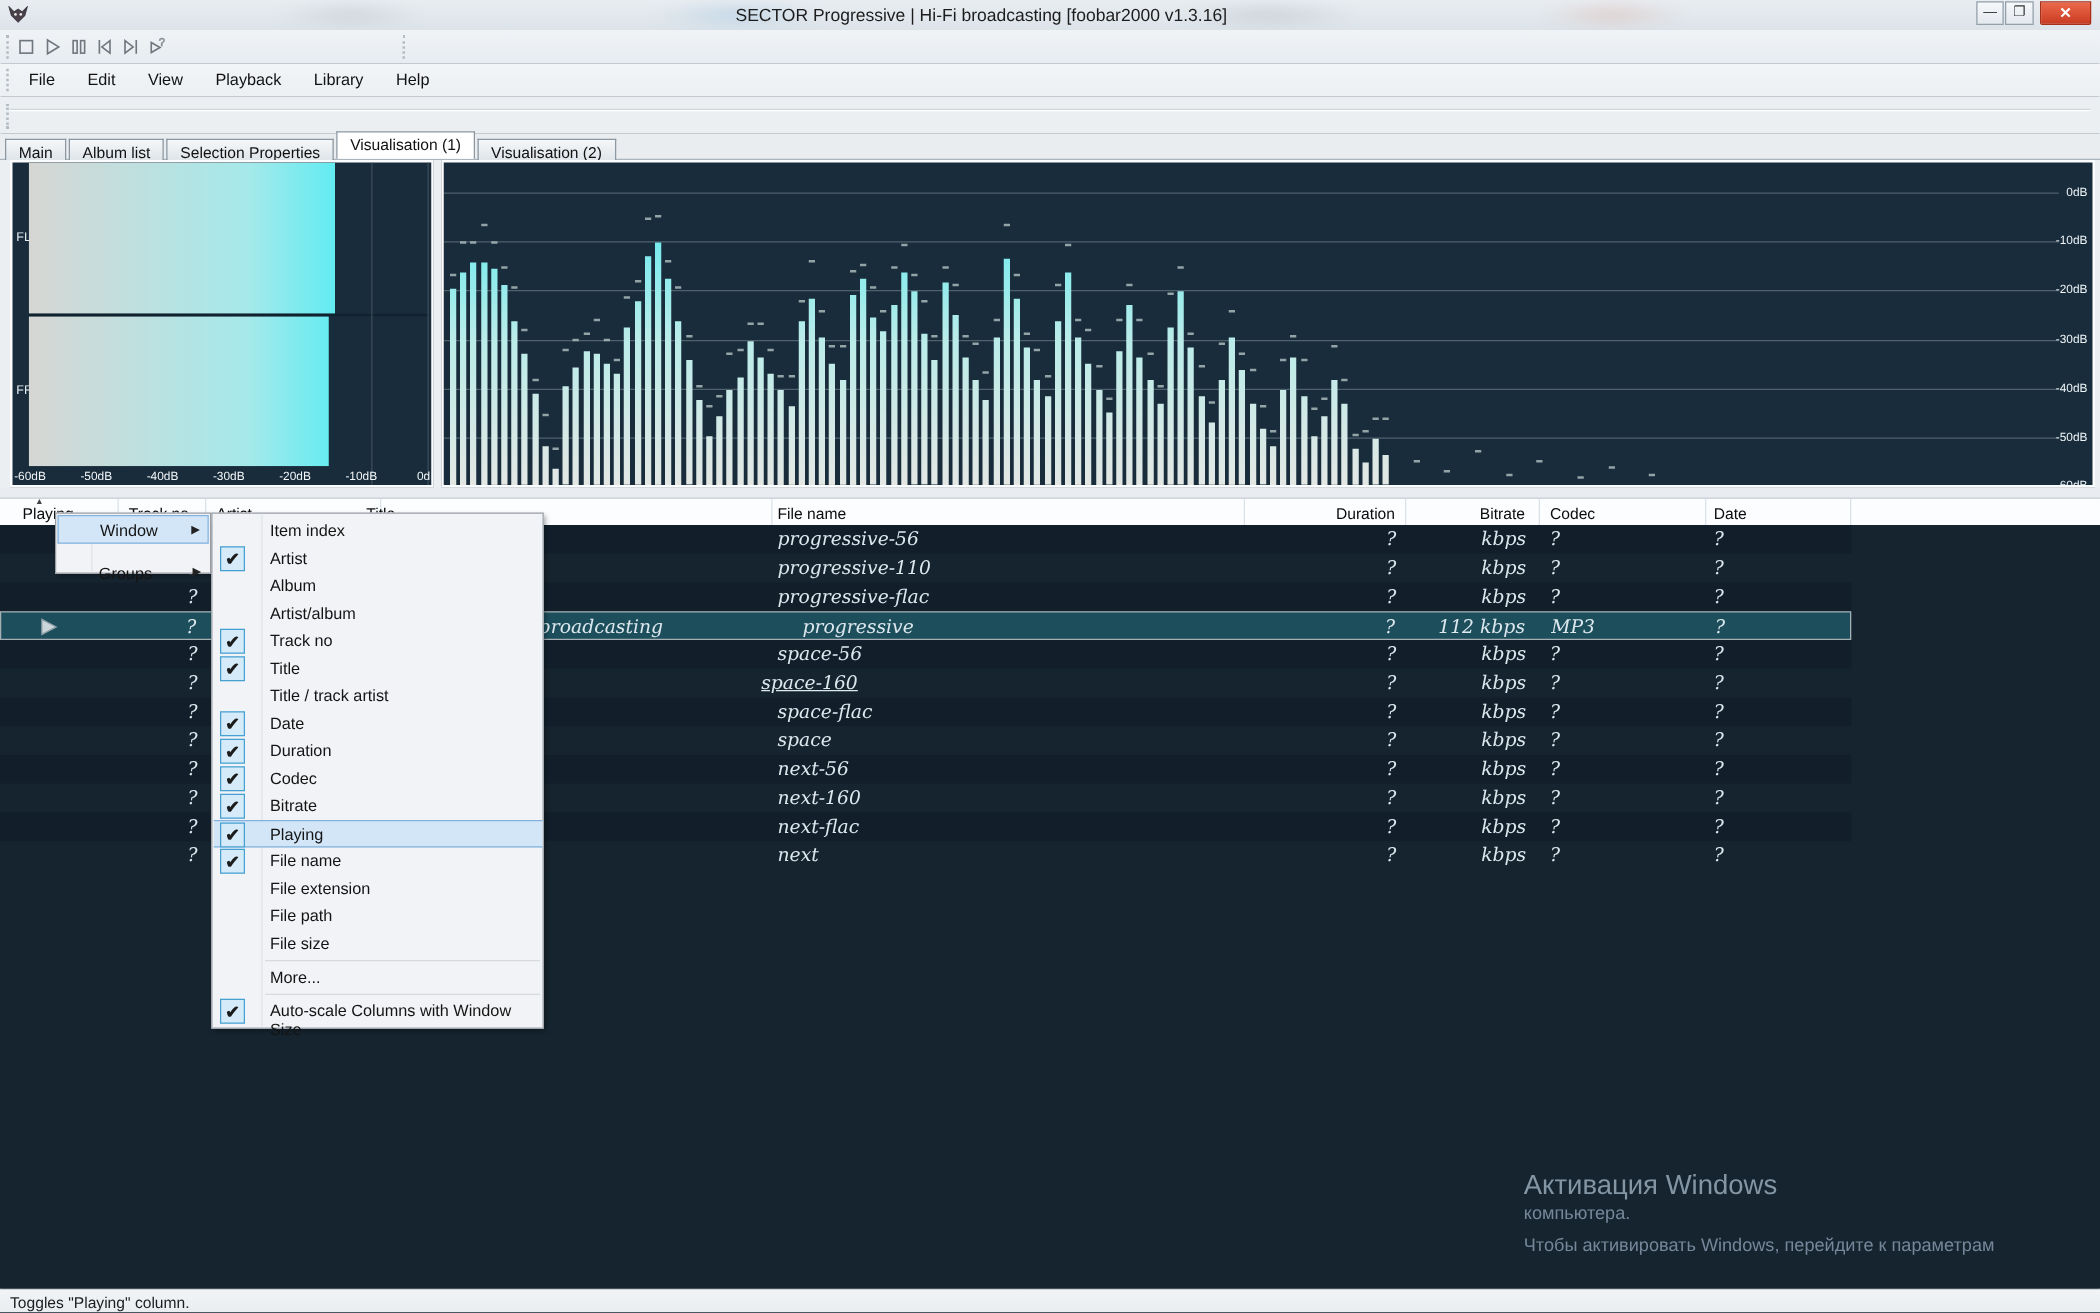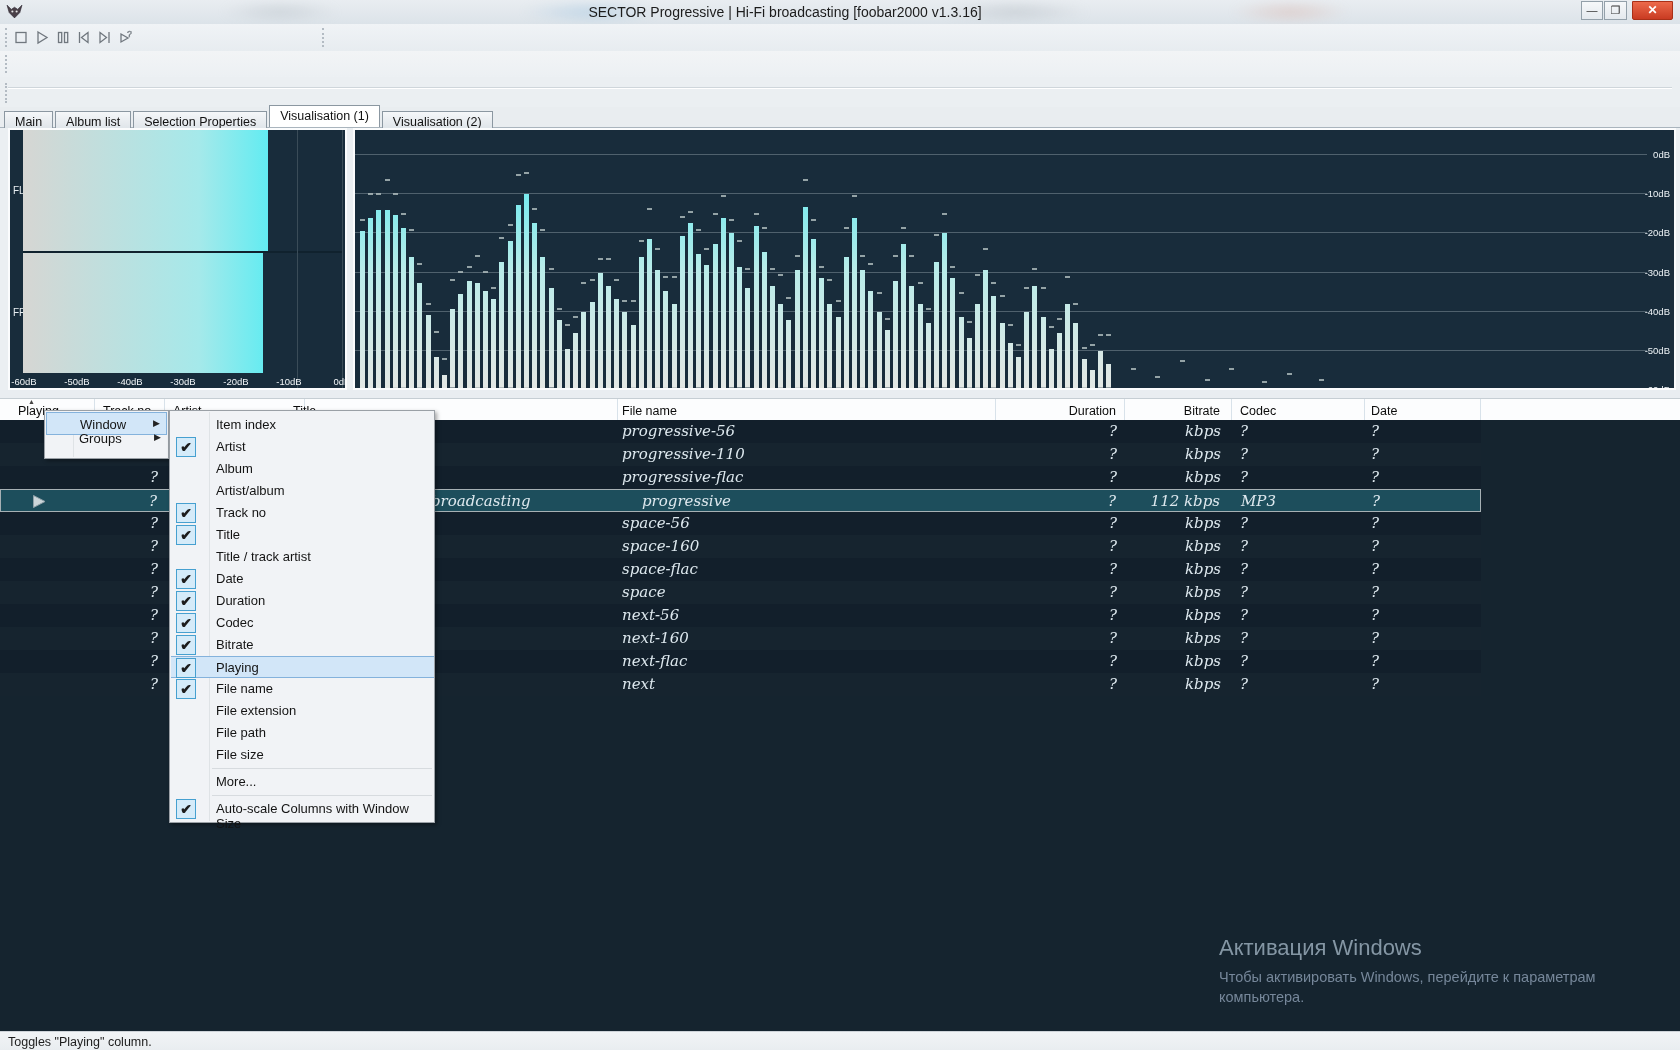--- a/index.html
+++ b/index.html
@@ -163,20 +163,21 @@
           </svg>
         </button>
       </div>
     <div class="grip" style="left:322px;top:4px;height:19px;"></div>
     <div class="seek-groove"></div>
     <div class="seek-thumb" id="seek-thumb" style="left: 1099.04px;"></div>
   </div>
 
   <div class="menubar">
     <div class="grip" style="left:5px;top:4px;height:18px;"></div>
+    <div id="menubar-items" style="position:absolute;left:10px;top:0;"><div class="menu-item">File</div><div class="menu-item">Edit</div><div class="menu-item">View</div><div class="menu-item">Playback</div><div class="menu-item">Library</div><div class="menu-item">Help</div></div>
   </div>
 
   <div class="substrip">
     <div class="line"></div>
     <div class="grip" style="left:5px;top:6px;height:20px;"></div>
   </div>
 
   <div class="tabstrip">
     <div id="tabs" style="position:absolute;left:2px;bottom:-1px;"><div class="tab">Main</div><div class="tab">Album list</div><div class="tab">Selection Properties</div><div class="tab active">Visualisation (1)</div><div class="tab">Visualisation (2)</div></div>
   </div>
@@ -483,21 +484,21 @@
       <div class="pl-row even" style="top: 92px;">
         <div class="cell" style="left: auto; right: 1323px;">?</div>
         <div class="cell" style="left: 622px;">space-56</div>
         <div class="cell" style="right: 364px;">?</div>
         <div class="cell" style="right: 260px;">kbps</div>
         <div class="cell" style="left: 1240px;">?</div>
         <div class="cell" style="left: 1371px;">?</div>
       </div>
       <div class="pl-row odd" style="top: 115px;">
         <div class="cell" style="left: auto; right: 1323px;">?</div>
-        <div class="cell" style="left: 622px;">space-160</div>
+        <div class="cell" style="left: 609px; text-decoration: underline;">space-160</div>
         <div class="cell" style="right: 364px;">?</div>
         <div class="cell" style="right: 260px;">kbps</div>
         <div class="cell" style="left: 1240px;">?</div>
         <div class="cell" style="left: 1371px;">?</div>
       </div>
       <div class="pl-row even" style="top: 138px;">
         <div class="cell" style="left: auto; right: 1323px;">?</div>
         <div class="cell" style="left: 622px;">space-flac</div>
         <div class="cell" style="right: 364px;">?</div>
         <div class="cell" style="right: 260px;">kbps</div>
@@ -545,21 +546,21 @@
         <div class="cell" style="left: 1371px;">?</div>
       </div>
     </div>
 
   <div class="cmenu" id="menu-main">
     <div class="gutterline"></div>
   <div class="cm-item hl" style="top: 1px;">
         <span class="lbl">Window</span>
         <span class="arrow">▶</span>
       </div>
-      <div class="cm-item" style="top: 16px;">
+      <div class="cm-item" style="top: 36px;">
         <span class="lbl">Groups</span>
         <span class="arrow">▶</span>
       </div>
     </div>
   <div class="cmenu" id="menu-cols">
     <div class="gutterline"></div>
   <div class="sub-item" style="top: 3px;">
         <span class="lbl">Item index</span>
       </div>
       <div class="sub-item" style="top: 25px;">
@@ -622,20 +623,20 @@
       </div>
       <div class="menu-sep" style="top: 384px;"></div>
       <div class="sub-item" style="top: 387px;">
         <div class="checkbox">✔</div>
         <span class="lbl">Auto-scale Columns with Window Size</span>
       </div>
     </div>
 
   <div class="activation">
     <div class="act-title">Активация Windows</div>
+    <div class="act-line">компьютера.</div>
     <div class="act-line" style="margin-top:6px;">Чтобы активировать Windows, перейдите к параметрам</div>
-    <div class="act-line">компьютера.</div>
   </div>
 
   <div class="statusbar">
     <div class="status-text">Toggles "Playing" column.</div>
   </div>
 </div>
 
 </body></html>

